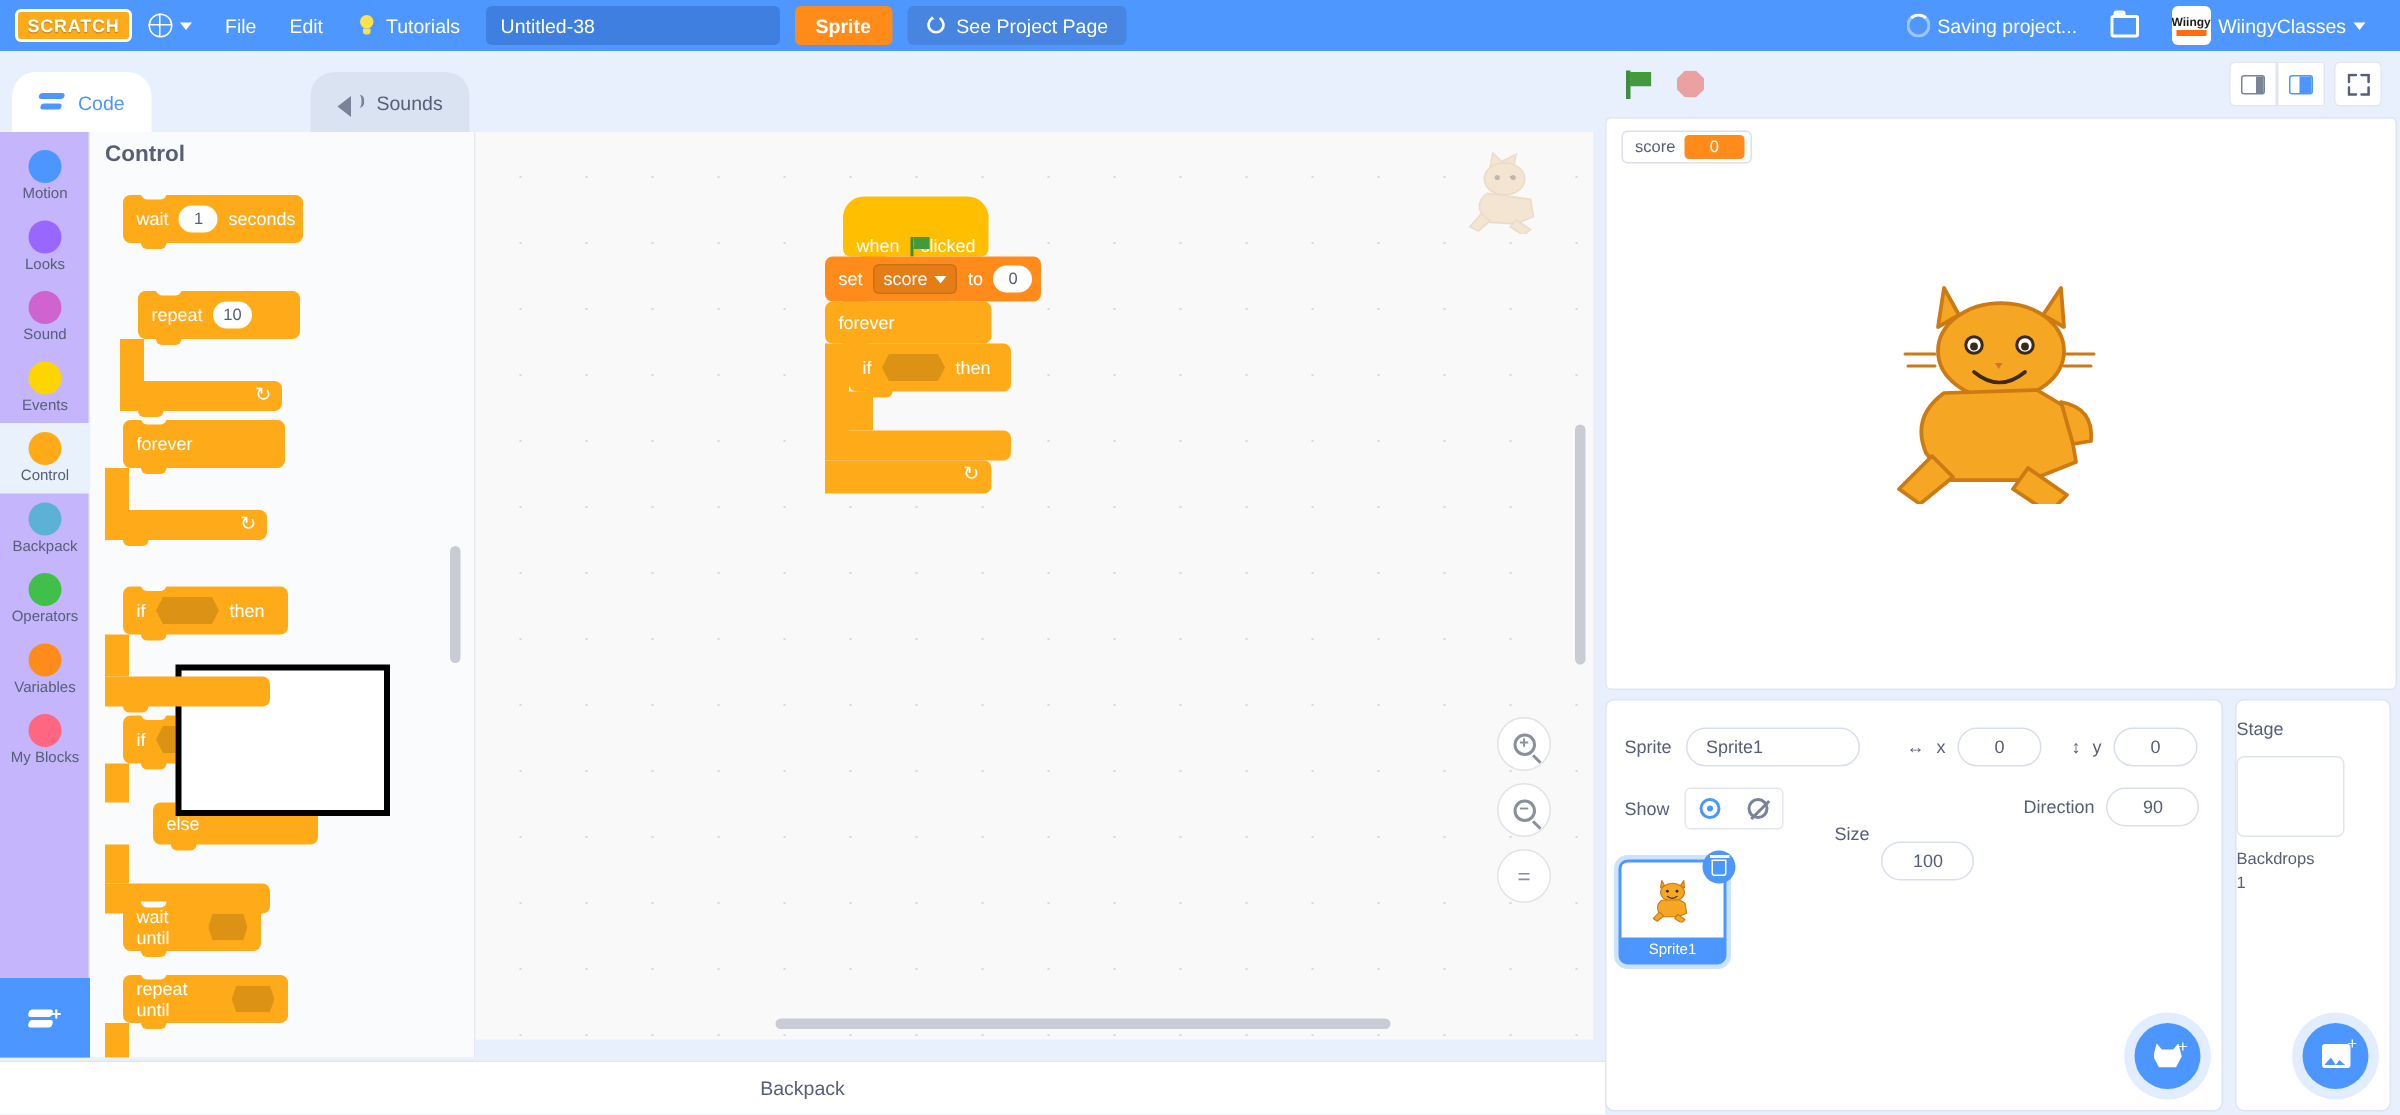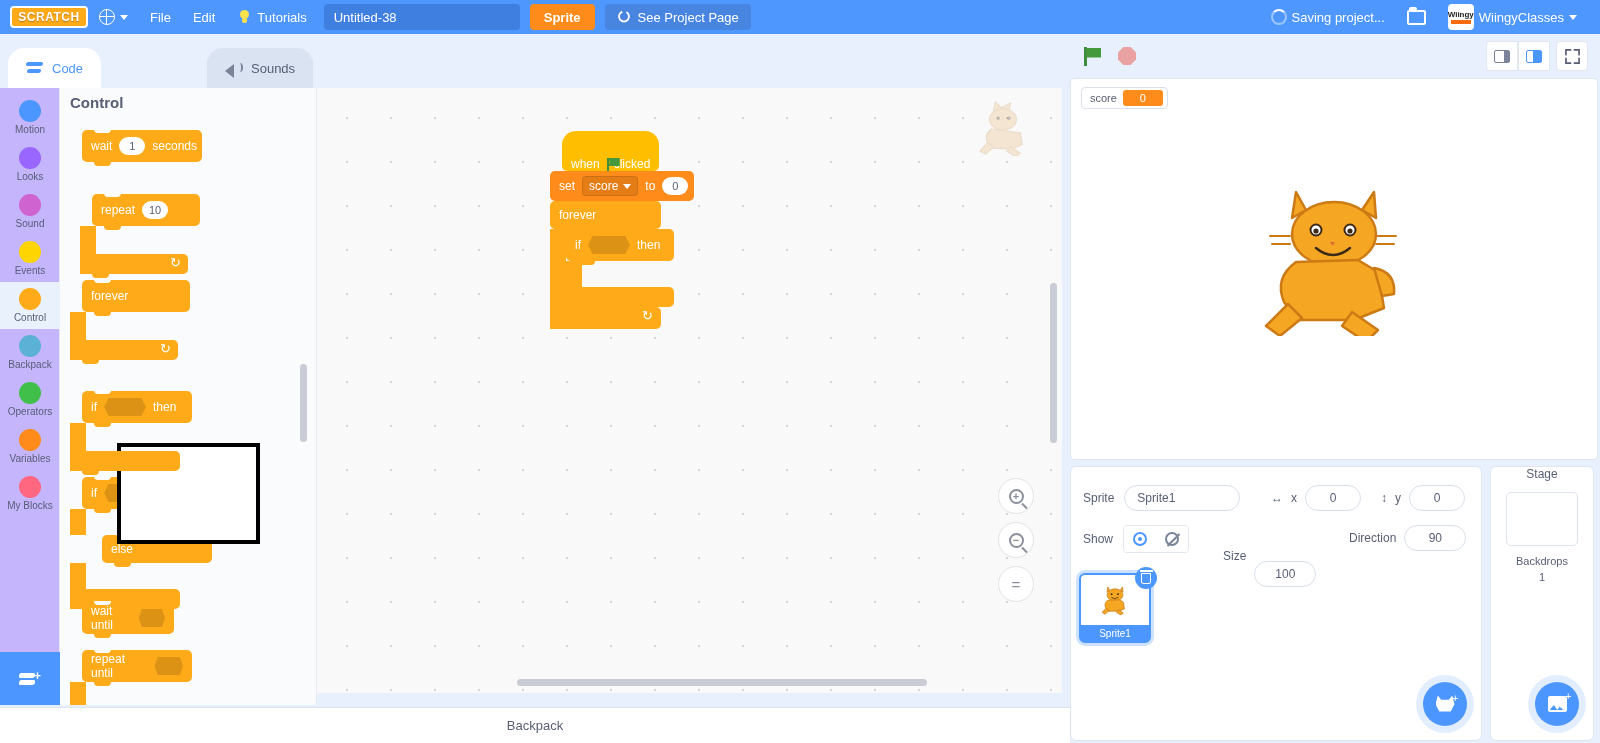--- a/index.html
+++ b/index.html
@@ -214,21 +214,21 @@
   #sprite-thumb .sq{width:68px;height:50px;background:#fff;border-radius:4px 4px 0 0;display:flex;align-items:center;justify-content:center;}
   #sprite-thumb .nm{font-size:10px;color:#fff;margin-top:3px;}
   #del-badge{position:absolute;right:-8px;top:-8px;width:22px;height:22px;border-radius:50%;background:#4c97ff;
              display:flex;align-items:center;justify-content:center;cursor:pointer;}
   .trash{width:10px;height:11px;border:1.5px solid #fff;border-radius:0 0 2px 2px;position:relative;}
   .trash::before{content:"";position:absolute;left:-2px;top:-3.5px;width:13px;height:1.6px;background:#fff;}
 
   #stagepane {
     position:absolute; top:466px; left:1490px; width:104px; height:275px;
     background:#fff; border:1px solid #dfe5ef; border-radius:6px;
-    display:flex; flex-direction:column; align-items:center; 
+    display:flex; flex-direction:column; align-items:flex-start; padding-top:12px;
   }
   #stagepane .ttl{font-size:12px;color:#575e75;}
   #backdrop-thumb{margin-top:11px;width:72px;height:54px;background:#fff;border:1px solid #dfe5ef;border-radius:5px;cursor:pointer;}
   #stagepane .sub{font-size:11px;color:#575e75;margin-top:9px;}
   #stagepane .cnt{font-size:11px;color:#575e75;margin-top:4px;}
 
   .fab {
     position:absolute; width:44px; height:44px; border-radius:50%; background:#4c97ff;
     display:flex; align-items:center; justify-content:center; cursor:pointer;
     box-shadow:0 0 0 7px rgba(76,151,255,.16);

